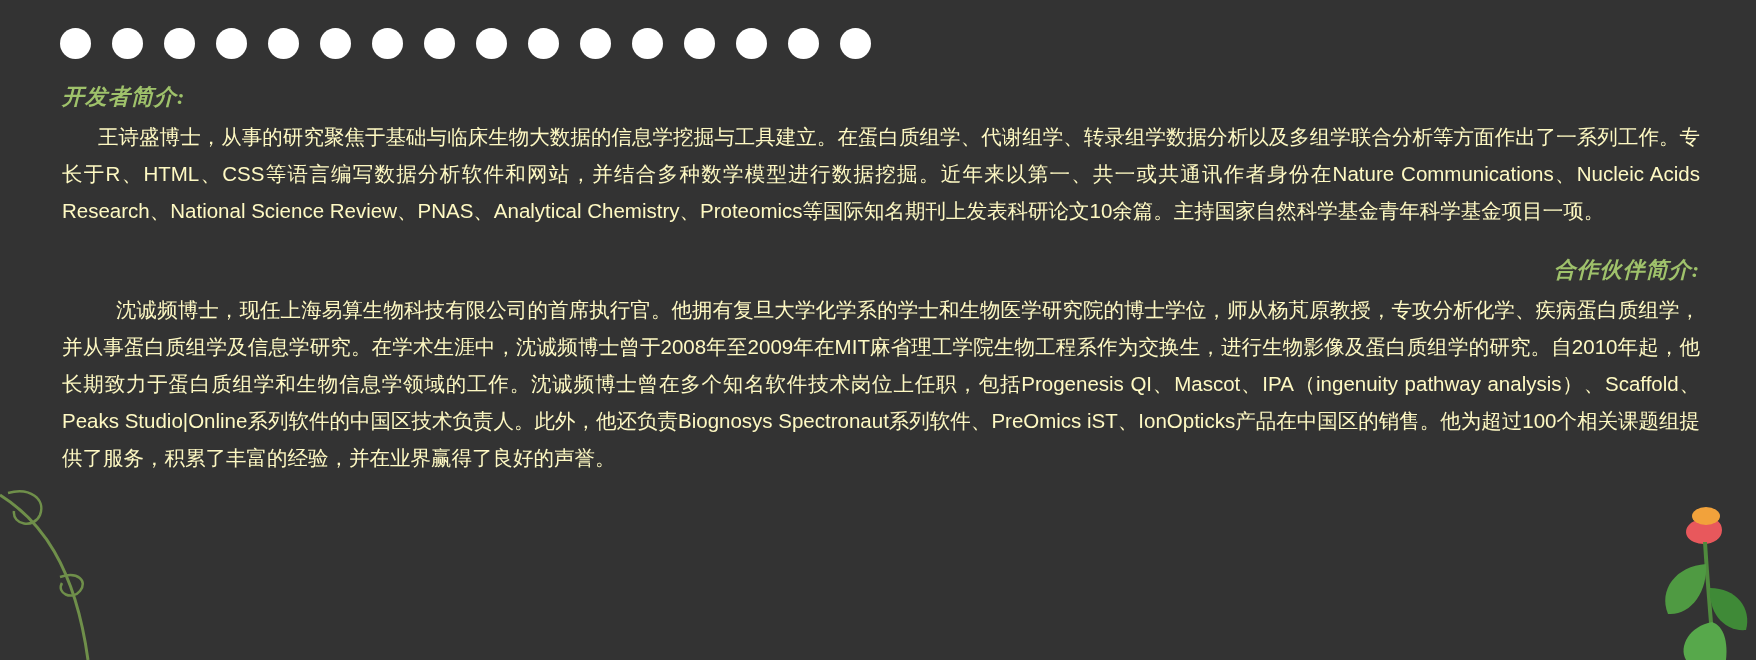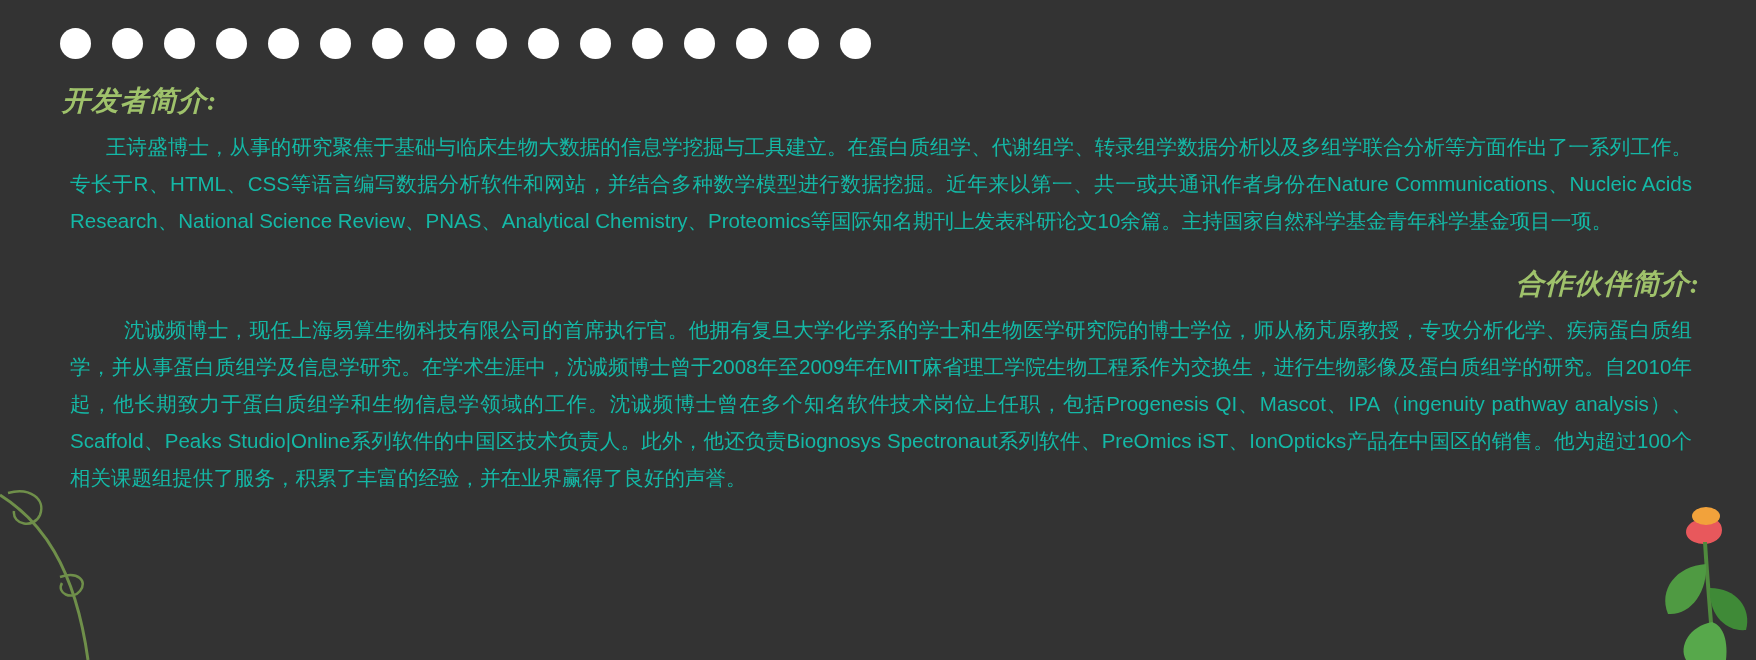--- a/index.html
+++ b/index.html
@@ -37,36 +37,36 @@
   .content {
     position: absolute;
     left: 62px;
     right: 56px;
     top: 82px;
   }
   .section-title {
     font-family: "Liberation Serif", serif;
     font-style: italic;
     font-weight: bold;
-    font-size: 28px;
+    font-size: 22px;
     color: #9fc26b;
     margin: 0 0 6px 0;
     letter-spacing: 1px;
   }
   .section-title.second {
     margin-top: 26px;
     text-align: right;
   }
   .para {
     font-size: 20.5px;
     line-height: 37px;
     text-align: justify;
     text-justify: inter-ideograph;
-    margin: 8px;
-    color: #14b8a6;
+    margin: 0;
+    color: #fef9c3;
   }
   .para.p1 {
     text-indent: 36px;
   }
   .para.p2 {
     text-indent: 54px;
   }
   
   .vine {
     position: absolute;

